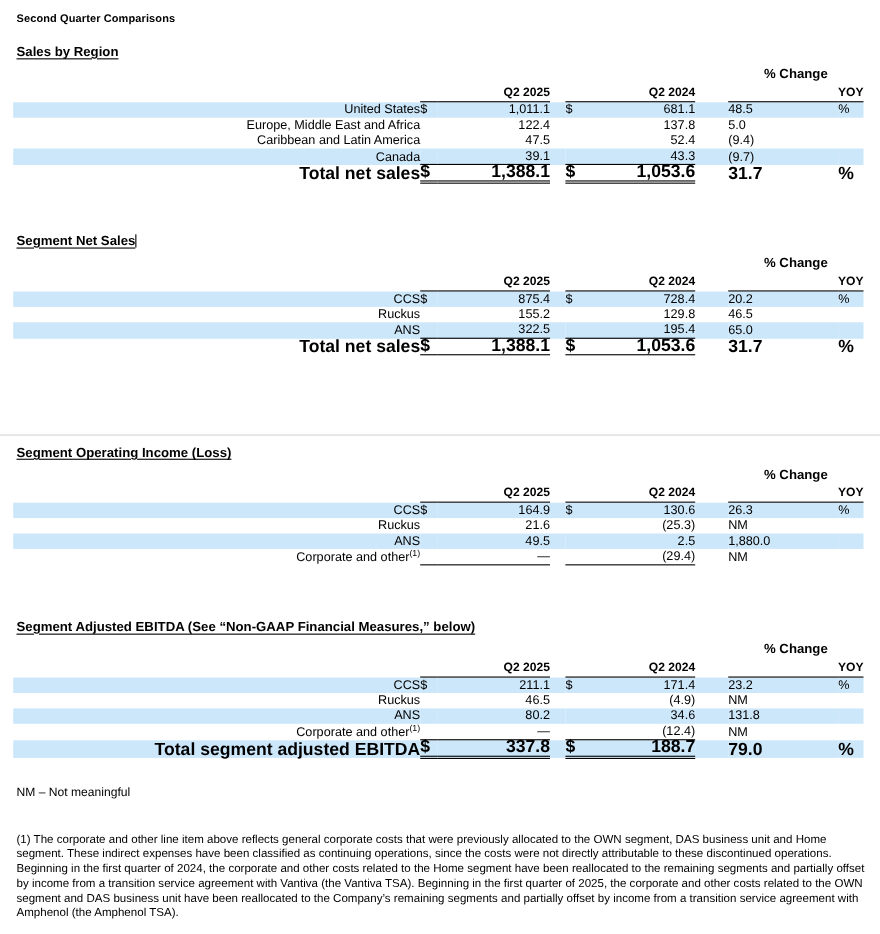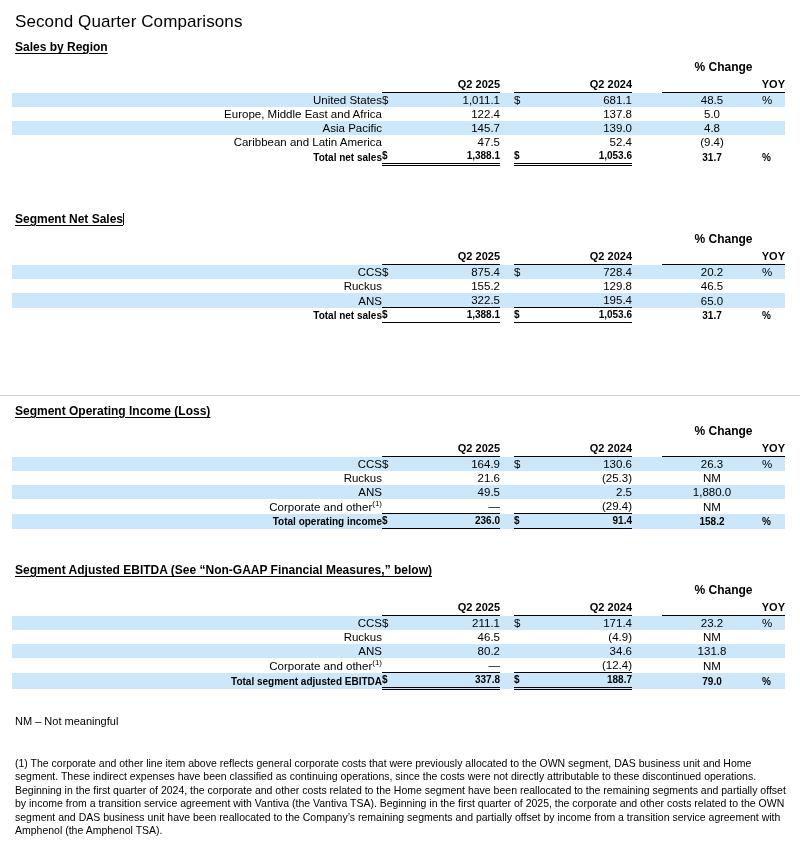--- a/index.html
+++ b/index.html
@@ -19,22 +19,22 @@
     position: relative;
     width: 800px;
     height: 849px;
     padding: 0;
   }
 
   .doc-title {
     position: absolute;
     left: 15px;
     top: 12px;
-    font-size: 17px;
-    font-weight: normal;
+    font-size: 10px;
+    font-weight: bold;
     letter-spacing: 0.1px;
   }
 
   .section {
     position: absolute;
     left: 0;
     width: 800px;
   }
   .section-title {
     position: absolute;
@@ -101,28 +101,28 @@
     border-bottom: 1.1px solid #000;
     text-align: right;
   }
 
   
   tr.row td { font-size: 11.5px; }
   tr.row.shaded td { background: #cce7fa; }
   td.label { text-align: right; padding-left: 3px; white-space: nowrap; }
   td.cur   { text-align: left; }
   td.val   { text-align: right; padding-right: 4px; }
-  td.pct   { text-align: center; padding-right: 5px; }
+  td.pct   { text-align: left; padding-right: 5px; }
   td.pctsym{ text-align: left; padding-left: 4px; }
   td.gap   { }
 
   
   tr.total td {
     font-weight: bold;
-    font-size: 10px;
+    font-size: 16px;
   }
   tr.total.shaded td { background: #cce7fa; }
   tr.botline td.cur, tr.botline td.val {
     border-bottom: 3px double #000;
   }
   tr.botline-single td.cur, tr.botline-single td.val {
     border-bottom: 1.1px solid #000;
   }
   
   tr.row.preline td.cur, tr.row.preline td.val {
@@ -215,40 +215,40 @@
           <td class="label">Europe, Middle East and Africa</td>
           <td class="cur"></td>
           <td class="val">122.4</td>
           <td class="gap"></td>
           <td class="cur"></td>
           <td class="val">137.8</td>
           <td class="gap"></td>
           <td class="pct">5.0</td>
           <td class="pctsym"></td>
         </tr>
-        <tr class="row shaded">
-          <td class="label">Asia Pacific</td>
-          <td class="cur"></td>
-          <td class="val">145.7</td>
-          <td class="gap"></td>
-          <td class="cur"></td>
-          <td class="val">139.0</td>
-          <td class="gap"></td>
-          <td class="pct">4.8</td>
-          <td class="pctsym"></td>
-        </tr>
         <tr class="row">
           <td class="label">Caribbean and Latin America</td>
           <td class="cur"></td>
           <td class="val">47.5</td>
           <td class="gap"></td>
           <td class="cur"></td>
           <td class="val">52.4</td>
           <td class="gap"></td>
           <td class="pct">(9.4)</td>
+          <td class="pctsym"></td>
+        </tr>
+        <tr class="row shaded preline">
+          <td class="label">Canada</td>
+          <td class="cur"></td>
+          <td class="val">39.1</td>
+          <td class="gap"></td>
+          <td class="cur"></td>
+          <td class="val">43.3</td>
+          <td class="gap"></td>
+          <td class="pct">(9.7)</td>
           <td class="pctsym"></td>
         </tr>
         <tr class="total botline">
           <td class="label">Total net sales</td>
           <td class="cur">$</td>
           <td class="val">1,388.1</td>
           <td class="gap"></td>
           <td class="cur">$</td>
           <td class="val">1,053.6</td>
           <td class="gap"></td>
@@ -414,31 +414,20 @@
           <td class="label"><span>Corporate and other</span><sup class="fn">(1)</sup></td>
           <td class="cur"></td>
           <td class="val">—</td>
           <td class="gap"></td>
           <td class="cur"></td>
           <td class="val">(29.4)</td>
           <td class="gap"></td>
           <td class="pct">NM</td>
           <td class="pctsym"></td>
         </tr>
-        <tr class="total shaded botline-single">
-          <td class="label">Total operating income</td>
-          <td class="cur">$</td>
-          <td class="val">236.0</td>
-          <td class="gap"></td>
-          <td class="cur">$</td>
-          <td class="val">91.4</td>
-          <td class="gap"></td>
-          <td class="pct">158.2</td>
-          <td class="pctsym">%</td>
-        </tr>
       </tbody>
     </table>
   </div>
 
   <div class="section" style="top:563px;">
     <div class="section-title" style="top:0px;">
       <span>Segment Adjusted EBITDA (See “Non-GAAP Financial Measures,” below)</span>
     </div>
     <table class="fin" style="top:20px;">
       <colgroup>

